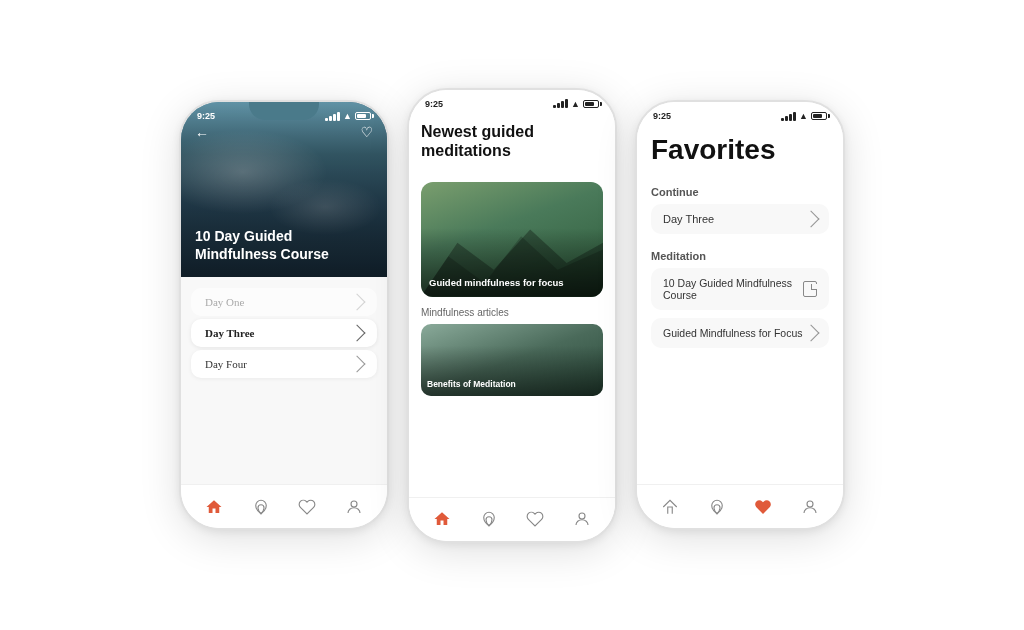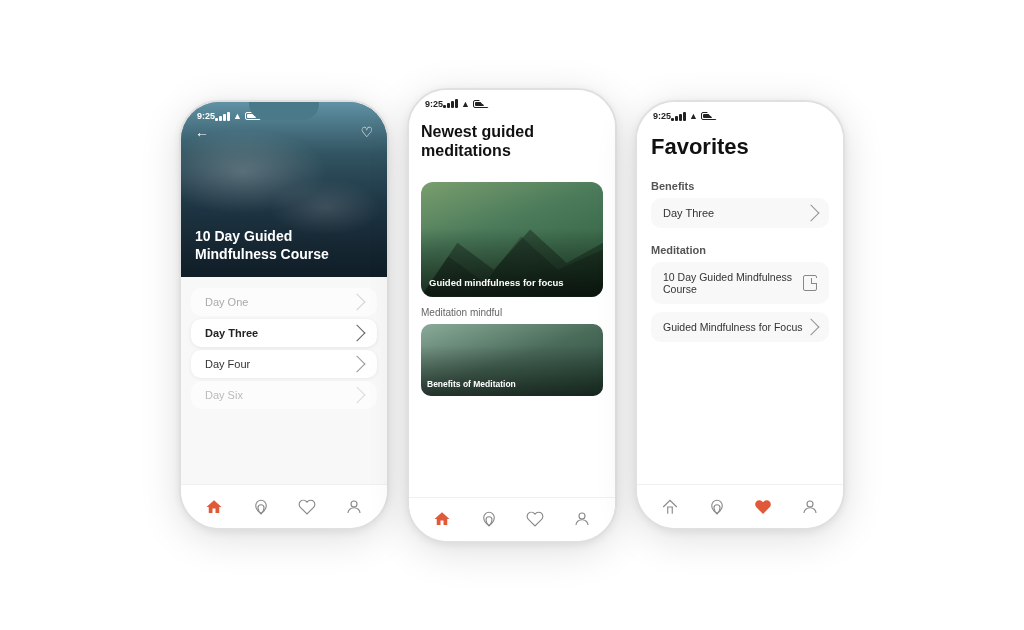--- a/index.html
+++ b/index.html
@@ -51,20 +51,21 @@
       transform: translateX(-50%);
       width: 70px;
       height: 18px;
       background: #ffffff;
       border-radius: 0 0 16px 16px;
       z-index: 10;
     }
     
     .status-bar {
       display: flex;
+      justify-content: space-between;
       align-items: center;
       padding: 6px 16px 0 16px;
       height: 22px;
       font-size: 9px;
       font-weight: 600;
       z-index: 9;
       position: relative;
     }
     .status-bar.light { color: #ffffff; }
     .status-bar.dark { color: #222; }
@@ -150,20 +151,21 @@
       font-weight: 700;
       line-height: 1.3;
       z-index: 5;
     }
     
     .course-list {
       flex: 1;
       background: #f8f8f8;
       padding: 8px 0;
       overflow: hidden;
+      font-family: Liberation Serif, serif;
     }
     .course-item {
       display: flex;
       align-items: center;
       justify-content: space-between;
       padding: 8px 14px;
       margin: 3px 10px;
       border-radius: 10px;
       font-size: 11px;
     }
@@ -299,21 +301,21 @@
       line-height: 1.3;
     }
     
     .phone3-content {
       flex: 1;
       background: #ffffff;
       padding: 10px 14px 0;
       overflow: hidden;
     }
     .phone3-title {
-      font-size: 22px;
+      font-size: 28px;
       font-weight: 800;
       color: #111;
       margin-bottom: 20px;
     }
     .section-label {
       font-size: 11px;
       color: #555;
       font-weight: 600;
       margin-bottom: 6px;
     }
@@ -398,24 +400,20 @@
         <div class="chevron-right"></div>
       </div>
       <div class="course-item active">
         <span>Day Three</span>
         <div class="chevron-right" style="opacity:0.7;"></div>
       </div>
       <div class="course-item normal">
         <span>Day Four</span>
         <div class="chevron-right"></div>
       </div>
-      <div class="course-item disabled">
-        <span>Day Six</span>
-        <div class="chevron-right"></div>
-      </div>
     </div>
 
     <div class="bottom-nav">
       <div class="nav-icon active">
         <svg width="18" height="18" viewBox="0 0 24 24" fill="currentColor">
             <path d="M10 20v-6h4v6h5v-8h3L12 3 2 12h3v8z"></path>
           </svg>
       </div>
       <div class="nav-icon">
         <svg width="18" height="18" viewBox="0 0 24 24" fill="none" stroke="currentColor" stroke-width="1.5">
@@ -461,21 +459,21 @@
           <div class="card-bg-mountains">
             <svg style="position:absolute;bottom:0;left:0;width:100%;height:70%;" viewBox="0 0 100 60" preserveAspectRatio="none">
               <polygon points="0,60 20,20 40,40 60,10 80,35 100,20 100,60" fill="rgba(0,0,0,0.3)"></polygon>
               <polygon points="0,60 15,30 35,50 55,15 75,40 100,25 100,60" fill="rgba(0,0,0,0.2)"></polygon>
             </svg>
           </div>
           <div style="position:absolute;inset:0;background:linear-gradient(to top, rgba(0,0,0,0.6) 0%, transparent 60%);"></div>
           <div class="card-label">Guided mindfulness for focus</div>
         </div>
       </div>
-      <div class="articles-section-title">Meditation mindful</div>
+      <div class="articles-section-title">Mindfulness articles</div>
       <div class="article-cards">
         <div class="article-card">
           <div class="card-bg-forest"></div>
           <div style="position:absolute;inset:0;background:linear-gradient(to top,rgba(0,0,0,0.5) 0%,transparent 70%);"></div>
           <div class="article-label">Benefits of Meditation</div>
         </div>
       </div>
     </div>
 
     <div class="bottom-nav">
@@ -516,21 +514,21 @@
             <span style="height:9px;background:#222;"></span>
         </div>
         <span class="wifi-icon" style="color:#222;">▲</span>
         <div class="battery-icon" style="border-color:#222;color:#222;">
             <div class="battery-fill" style="background:#222;"></div>
           </div>
       </div>
     </div>
     <div class="phone3-content">
       <h1 class="phone3-title">Favorites</h1>
-      <div class="section-label">Benefits</div>
+      <div class="section-label">Continue</div>
       <div class="continue-item">
         <span>Day Three</span>
         <div class="chevron-right" style="opacity:0.5;"></div>
       </div>
       <div class="section-label">Meditation</div>
       <div class="favorited-item">
         <span>10 Day Guided Mindfulness Course</span>
         <div class="doc-icon"></div>
       </div>
       <div class="favorited-item">

